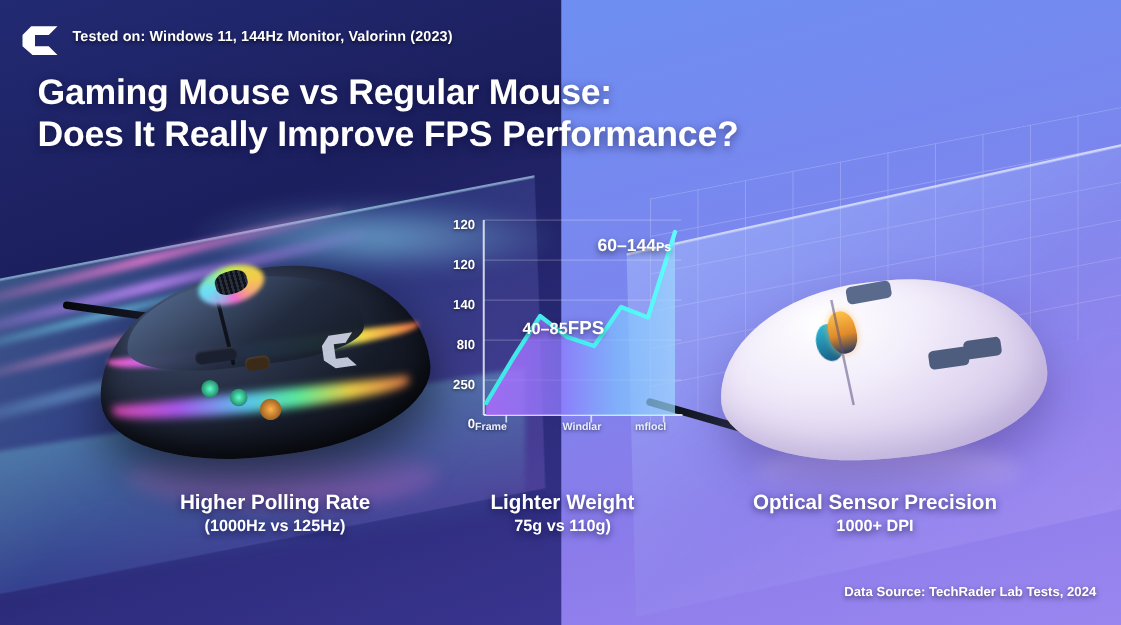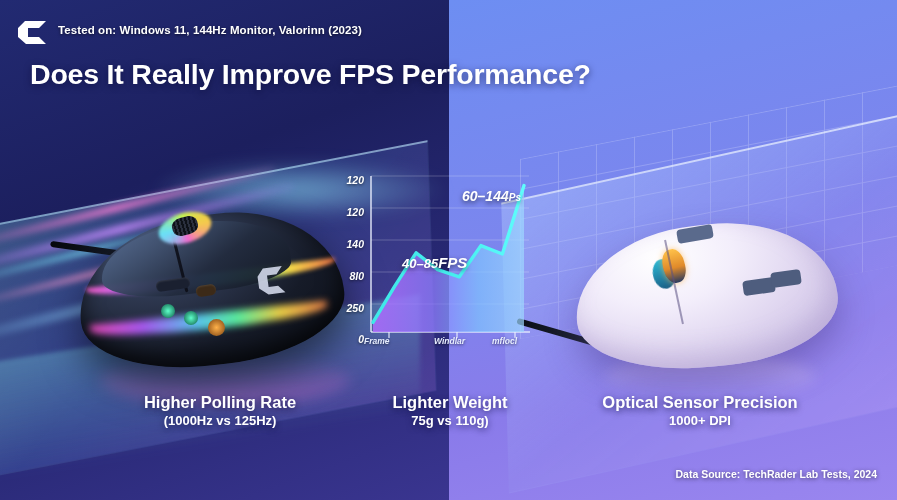--- a/index.html
+++ b/index.html
@@ -117,21 +117,21 @@
   .topbar{position:absolute;left:0;top:0;width:890px;height:56px;z-index:30;text-decoration:underline;}
   .brand{position:absolute;left:16px;top:19px;width:34px;height:26px;}
   .tagline{position:absolute;left:58px;top:24px;font-size:11.5px;font-weight:bold;color:#fff;
     letter-spacing:.1px;text-shadow:0 1px 3px rgba(0,0,0,.6);}
   .title{position:absolute;left:30px;top:58px;z-index:30;color:#fff;
     font-size:28.5px;font-weight:bold;line-height:1.18;letter-spacing:-.2px;
     text-shadow:0 2px 7px rgba(10,10,50,.55);}
   .title .l2{display:block;}
 
   
-  .chart{position:absolute;left:334px;top:172px;width:200px;height:185px;z-index:20;font-style:italic;}
+  .chart{position:absolute;left:350px;top:172px;width:200px;height:185px;z-index:20;}
   .ylabels{position:absolute;left:0;top:0;width:30px;height:160px;}
   .ylab{position:absolute;right:0;font-size:10.5px;font-weight:bold;color:#fff;
     text-shadow:0 1px 3px rgba(0,0,0,.6);}
   .xlab{position:absolute;font-size:8.5px;font-weight:bold;color:#e8eeff;
     text-shadow:0 1px 3px rgba(0,0,0,.55);top:164px;}
   .dlabel{position:absolute;font-weight:bold;color:#fff;text-shadow:0 2px 5px rgba(0,0,0,.55);}
   .dl-hi{left:128px;top:16px;font-size:14px;}
   .dl-hi .u{font-size:10px;}
   .dl-lo{left:68px;top:82px;font-size:13px;}
   .dl-lo .u{font-size:15px;}
@@ -201,20 +201,21 @@
 
   <div class="topbar">
     <svg class="brand" viewBox="0 0 34 26">
       <path d="M30 2 L9 2 L2 9 L2 18 L10 25 L30 25 L23 18 L12 18 L12 9 L23 9 Z" fill="#ffffff"></path>
       <path d="M24 11 L16 11 L20 15 L15 15 L19 19 L28 19 Z" fill="#1e2060" opacity="0"></path>
     </svg>
     <div class="tagline">Tested on: Windows 11, 144Hz Monitor, Valorinn (2023)</div>
   </div>
 
   <div class="title">
+    <span class="l1">Gaming Mouse vs Regular Mouse:</span>
     <span class="l2">Does It Really Improve FPS Performance?</span>
   </div>
 
   <div class="chart">
 
     <div class="ylabels">
       <div class="ylab" style="top:2px">120</div>
       <div class="ylab" style="top:34px">120</div>
       <div class="ylab" style="top:66px">140</div>
       <div class="ylab" style="top:98px">8I0</div>

